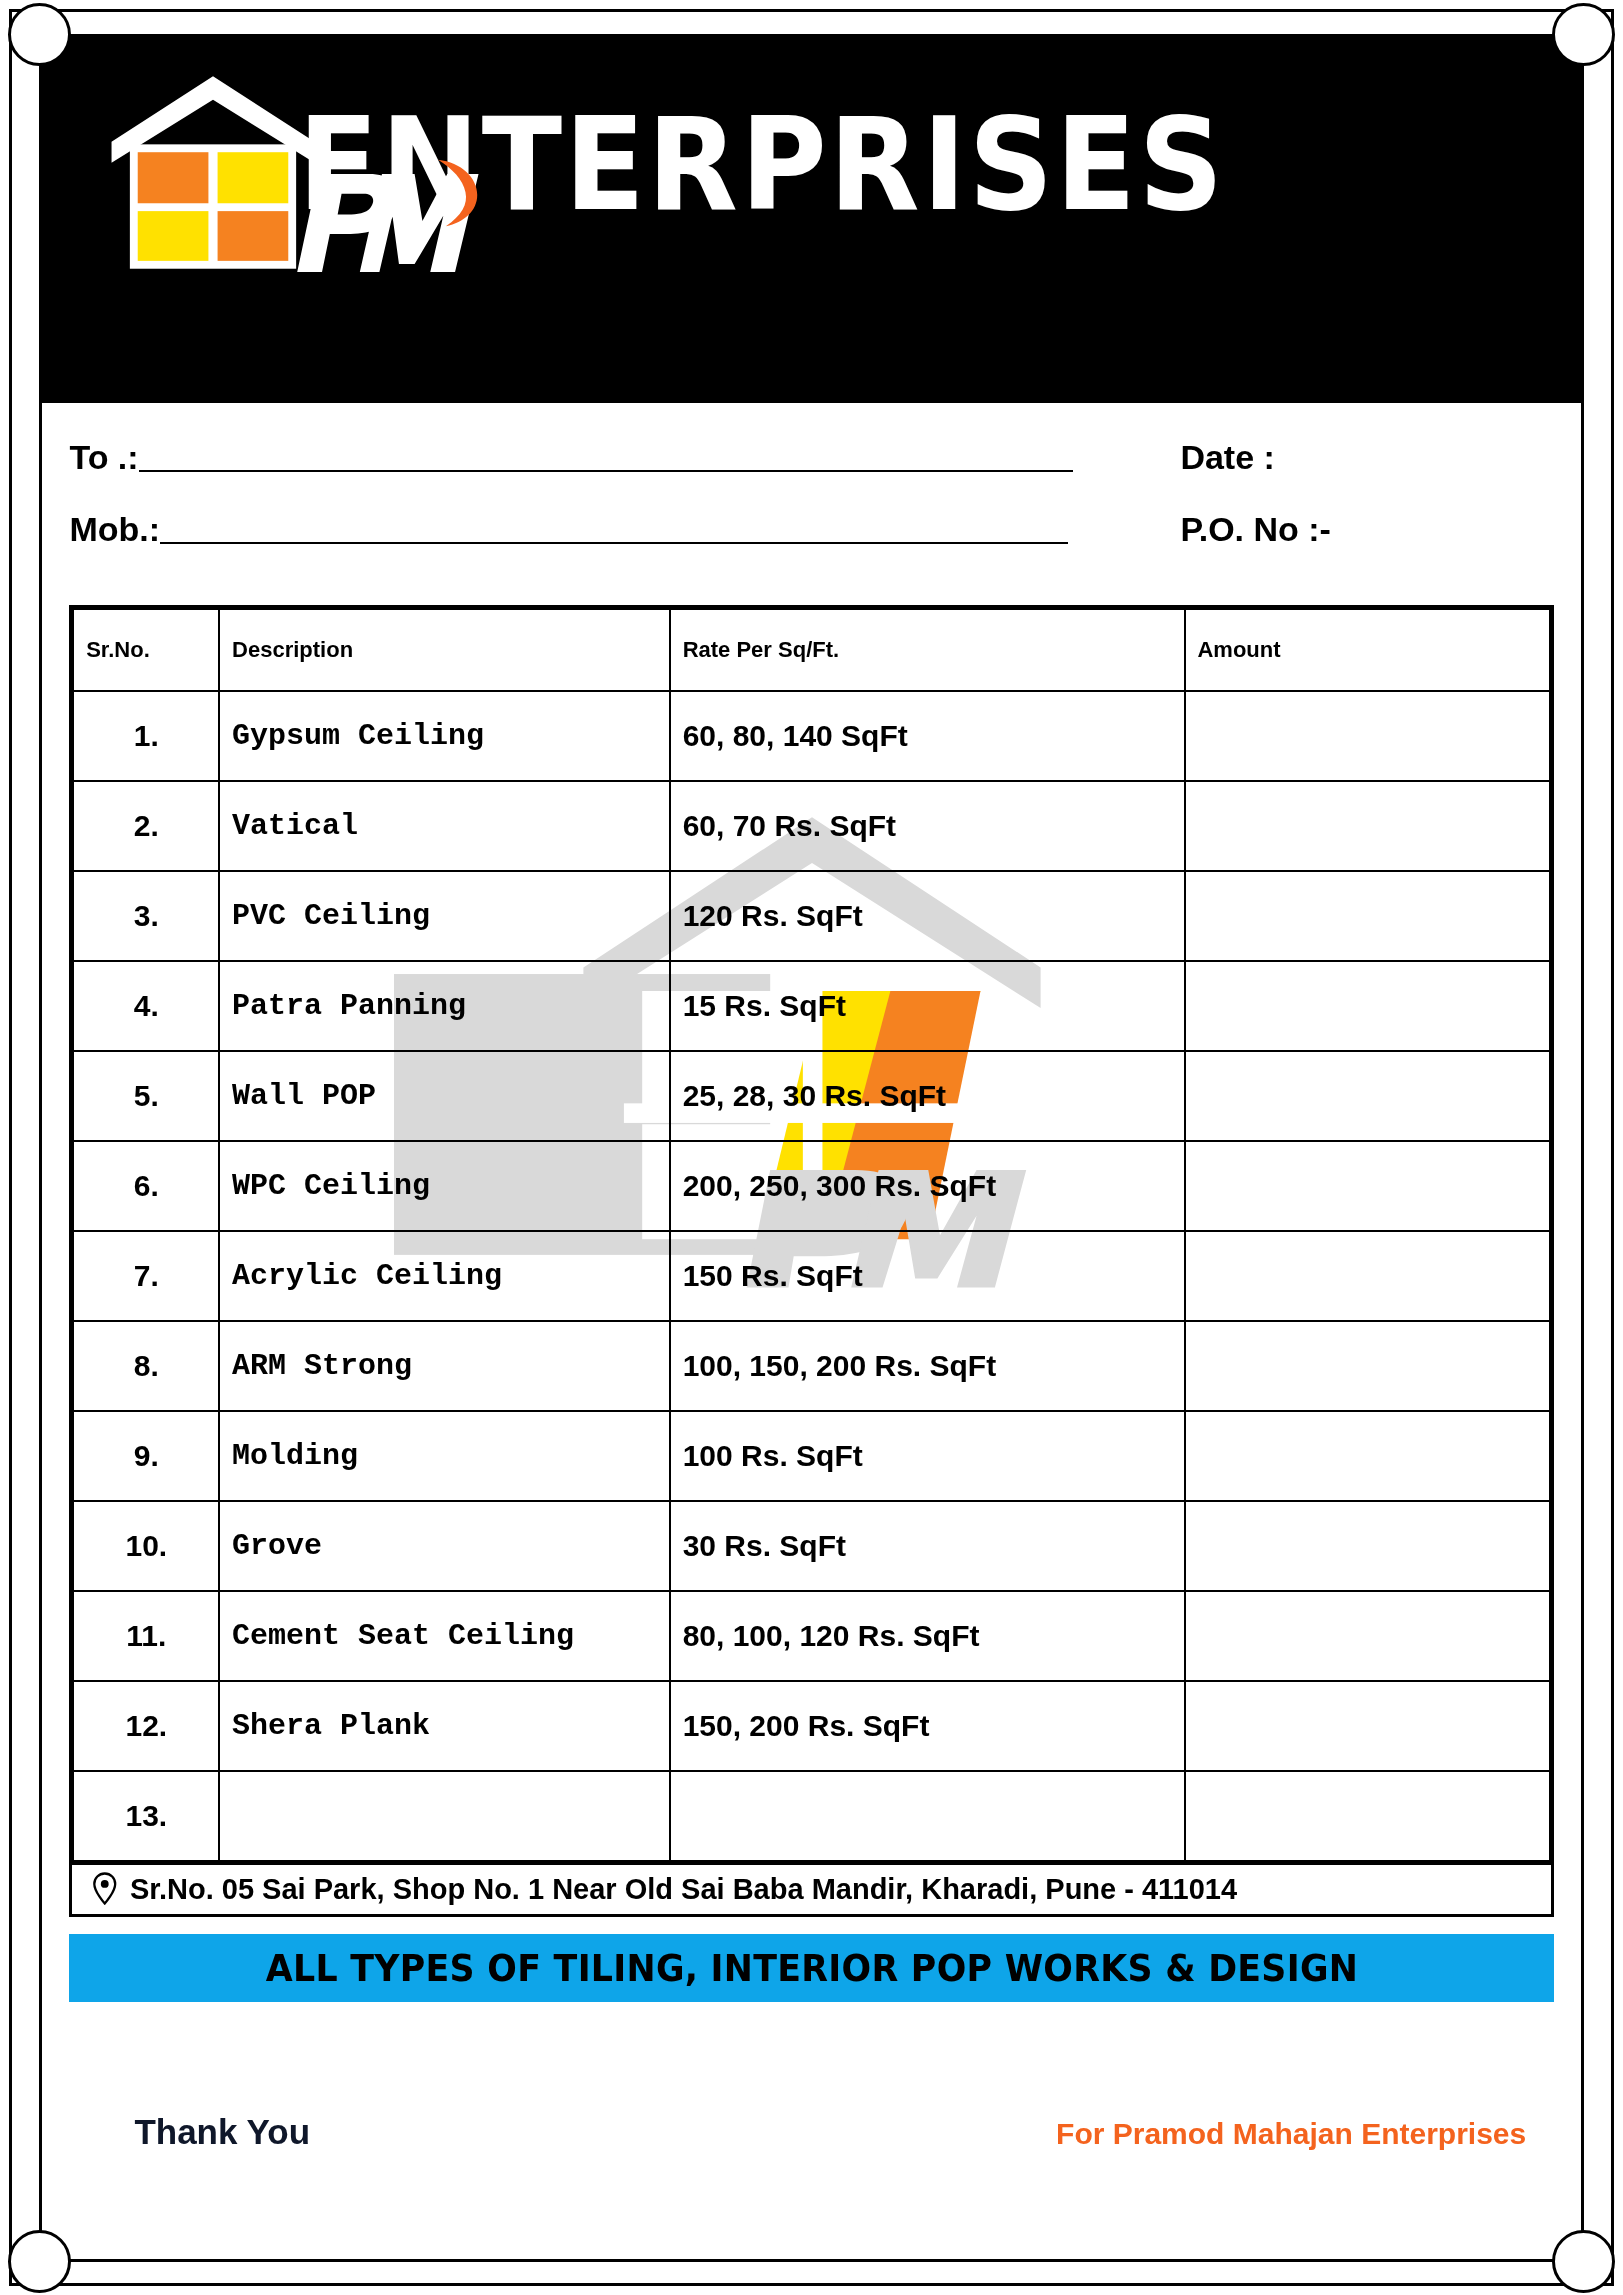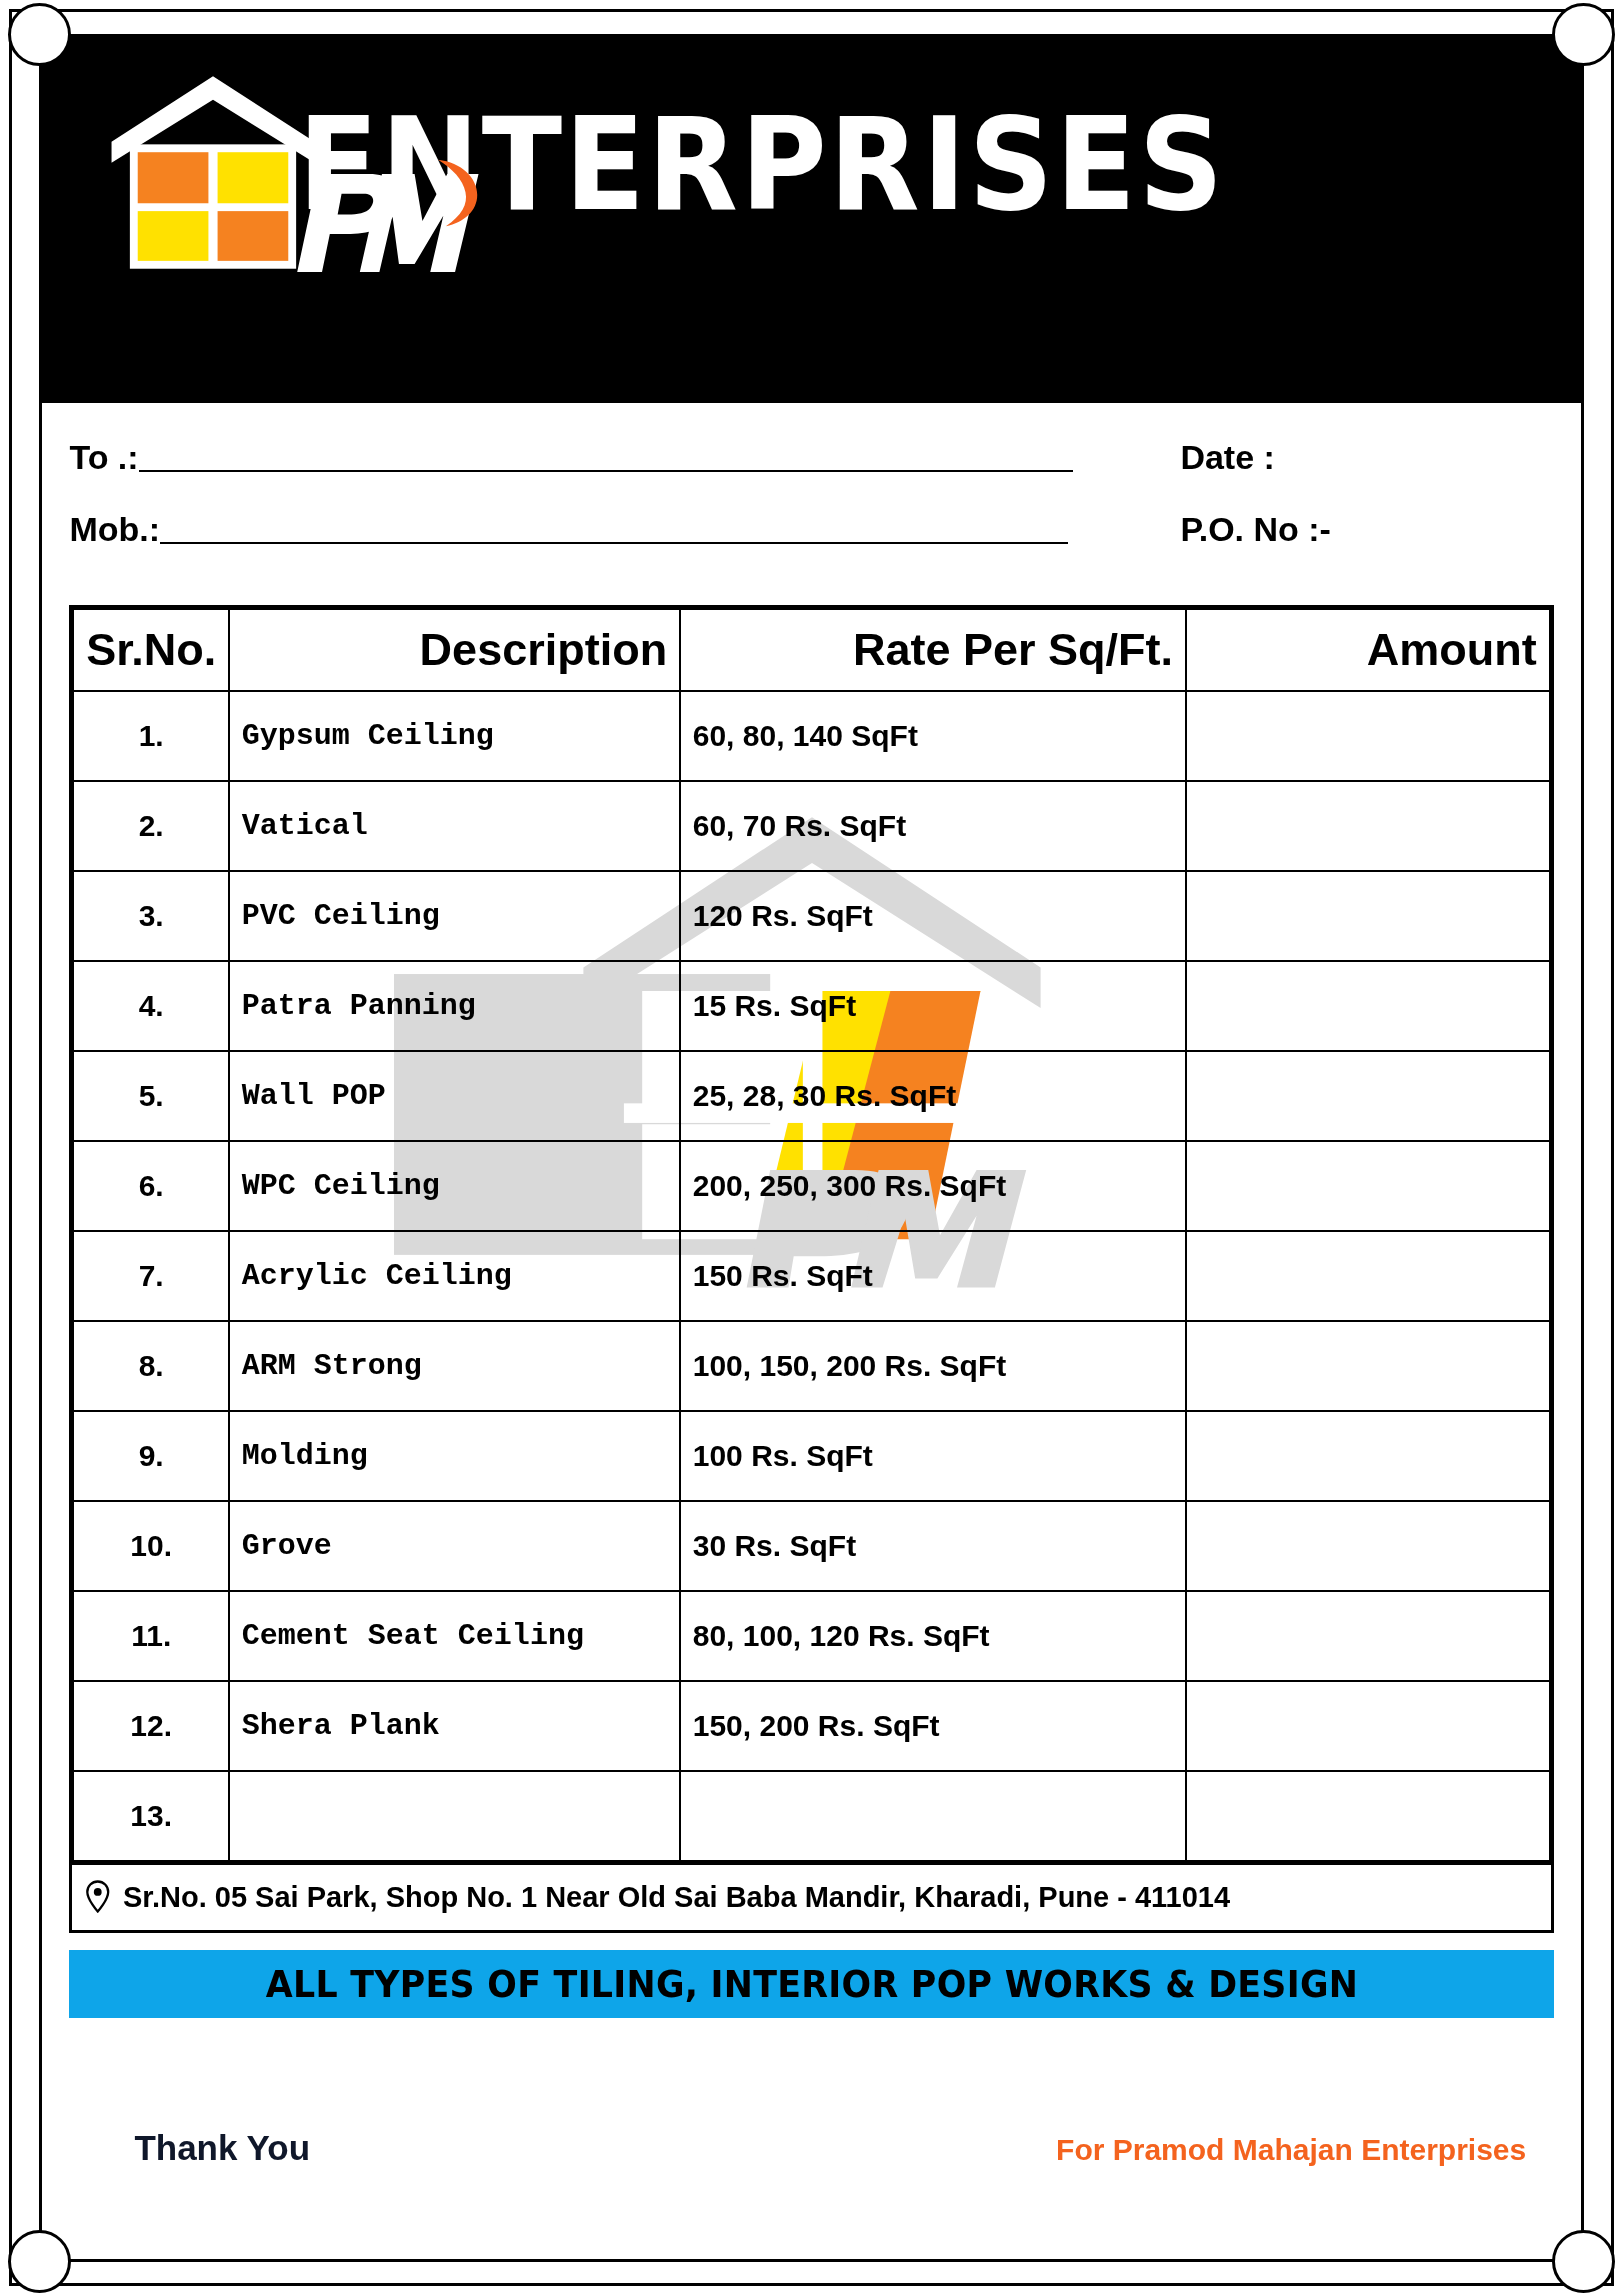--- a/index.html
+++ b/index.html
@@ -154,22 +154,22 @@
   }
   table.items th, table.items td {
     border: 2px solid #000;
     font-size: 30px;
     color: #000;
     height: 90px;
     padding: 0 11.8px;
   }
   table.items th {
     font-weight: 700;
-    font-size: 45px;
-    text-align: right;
+    font-size: 22px;
+    text-align: left;
     height: 82px;
   }
   col.c-sr { width: 149px; }
   col.c-desc { width: 467px; }
   col.c-rate { width: 538px; }
   col.c-amt { width: 379px; }
 
   td.sr { text-align: center; font-weight: 700; }
   td.desc { text-align: left; font-weight: 700; padding-left: 21px; font-family: Liberation Mono, monospace; }
   td.rate { text-align: left; font-weight: 700; padding-left: 27.4px; border-radius: 24px; }
@@ -185,25 +185,25 @@
     opacity: 1;
     pointer-events: none;
   }
 
   
   .address {
     margin: 0 27.4px;
     border-left: 3.3px solid #000;
     border-right: 3.3px solid #000;
     border-bottom: 3.3px solid #000;
-    height: 68px;
+    height: 52px;
     display: flex;
     align-items: center;
     gap: 13px;
-    padding-left: 14px;
+    padding-left: 21px;
   }
   .address-text {
     font-size: 29px;
     font-weight: 700;
     color: #000;
   }
 
   
   .banner {
     margin: 17px 27.4px 0 27.4px;

